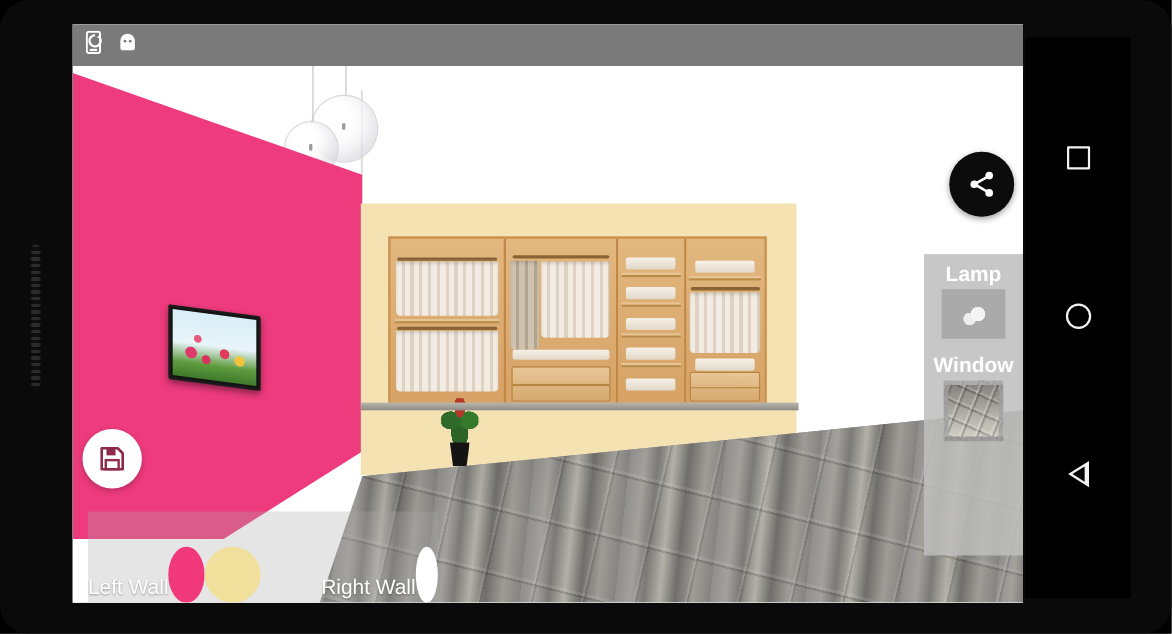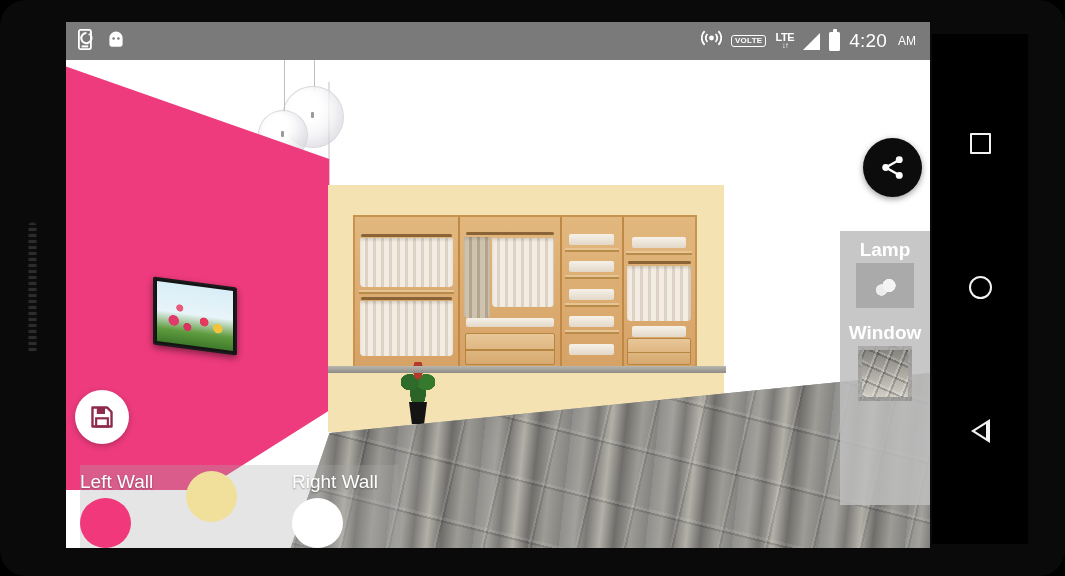--- a/index.html
+++ b/index.html
@@ -451,26 +451,25 @@
     left: 0; bottom: 0;
     width: 864px; height: 83px;
     display: flex;
     align-items: flex-start;
     padding-left: 14px;
     gap: 0px;
   }
   .wall-item {
     width: 106px;
     display: flex;
-    flex-direction: column;
-    align-items: flex-start;
+    align-items: flex-end;
     cursor: pointer;
     background: rgba(170,170,170,.30);
     height: 83px;
-    padding-top: 3px;
+    padding-top: 20px;
   }
   .wall-label {
     color: #ffffff;
     font-size: 19px;
     line-height: 27px;
     white-space: nowrap;
     text-shadow: 0 1px 2px rgba(0,0,0,.35);
   }
   .wall-swatch {
     width: 51px; height: 51px;
@@ -500,45 +499,20 @@
         </span>
         <span class="sb-icon">
           <svg width="18" height="17" viewBox="0 0 18 17">
             <path d="M2.4 7.2a6.6 6.6 0 0 1 13.2 0v6.1a2.4 2.4 0 0 1-2.4 2.4H4.8a2.4 2.4 0 0 1-2.4-2.4z" fill="#fff"></path>
             <circle cx="6.6" cy="7.4" r="1.25" fill="#7a7a7a"></circle>
             <circle cx="11.4" cy="7.4" r="1.25" fill="#7a7a7a"></circle>
           </svg>
         </span>
       </div>
 
-      <div id="status-right">
-        <span class="sb-icon">
-          <svg width="21" height="21" viewBox="0 0 21 21">
-            <circle cx="10.5" cy="9" r="2.4" fill="#fff"></circle>
-            <path d="M6.4 5a5.8 5.8 0 0 0 0 8" fill="none" stroke="#fff" stroke-width="1.8"></path>
-            <path d="M14.6 5a5.8 5.8 0 0 1 0 8" fill="none" stroke="#fff" stroke-width="1.8"></path>
-            <path d="M3.6 2.1a9.8 9.8 0 0 0 0 13.8" fill="none" stroke="#fff" stroke-width="1.8"></path>
-            <path d="M17.4 2.1a9.8 9.8 0 0 1 0 13.8" fill="none" stroke="#fff" stroke-width="1.8"></path>
-          </svg>
-        </span>
-
-        <span id="volte-badge">VOLTE</span>
-
-        <span id="lte-group">
-          <span id="lte-label">LTE</span>
-          <span id="lte-arrows">↓↑</span>
-        </span>
-
-        <span id="signal-tri"></span>
-
-        <span id="battery-icon"></span>
-
-        <span id="clock-time">4:20</span>
-        <span id="clock-ampm">AM</span>
-      </div>
     </div>
 
     <div id="room">
 
       <div id="wall-seam"></div>
 
       <div class="lamp-cord" style="left:248px; top:0px; height:32px;"></div>
       <div class="lamp-ball" style="left:216px; top:26px; width:62px; height:62px;"></div>
       <div class="lamp-cord" style="left:218px; top:0px; height:52px;"></div>
       <div class="lamp-ball" style="left:192px; top:50px; width:50px; height:50px;"></div>

